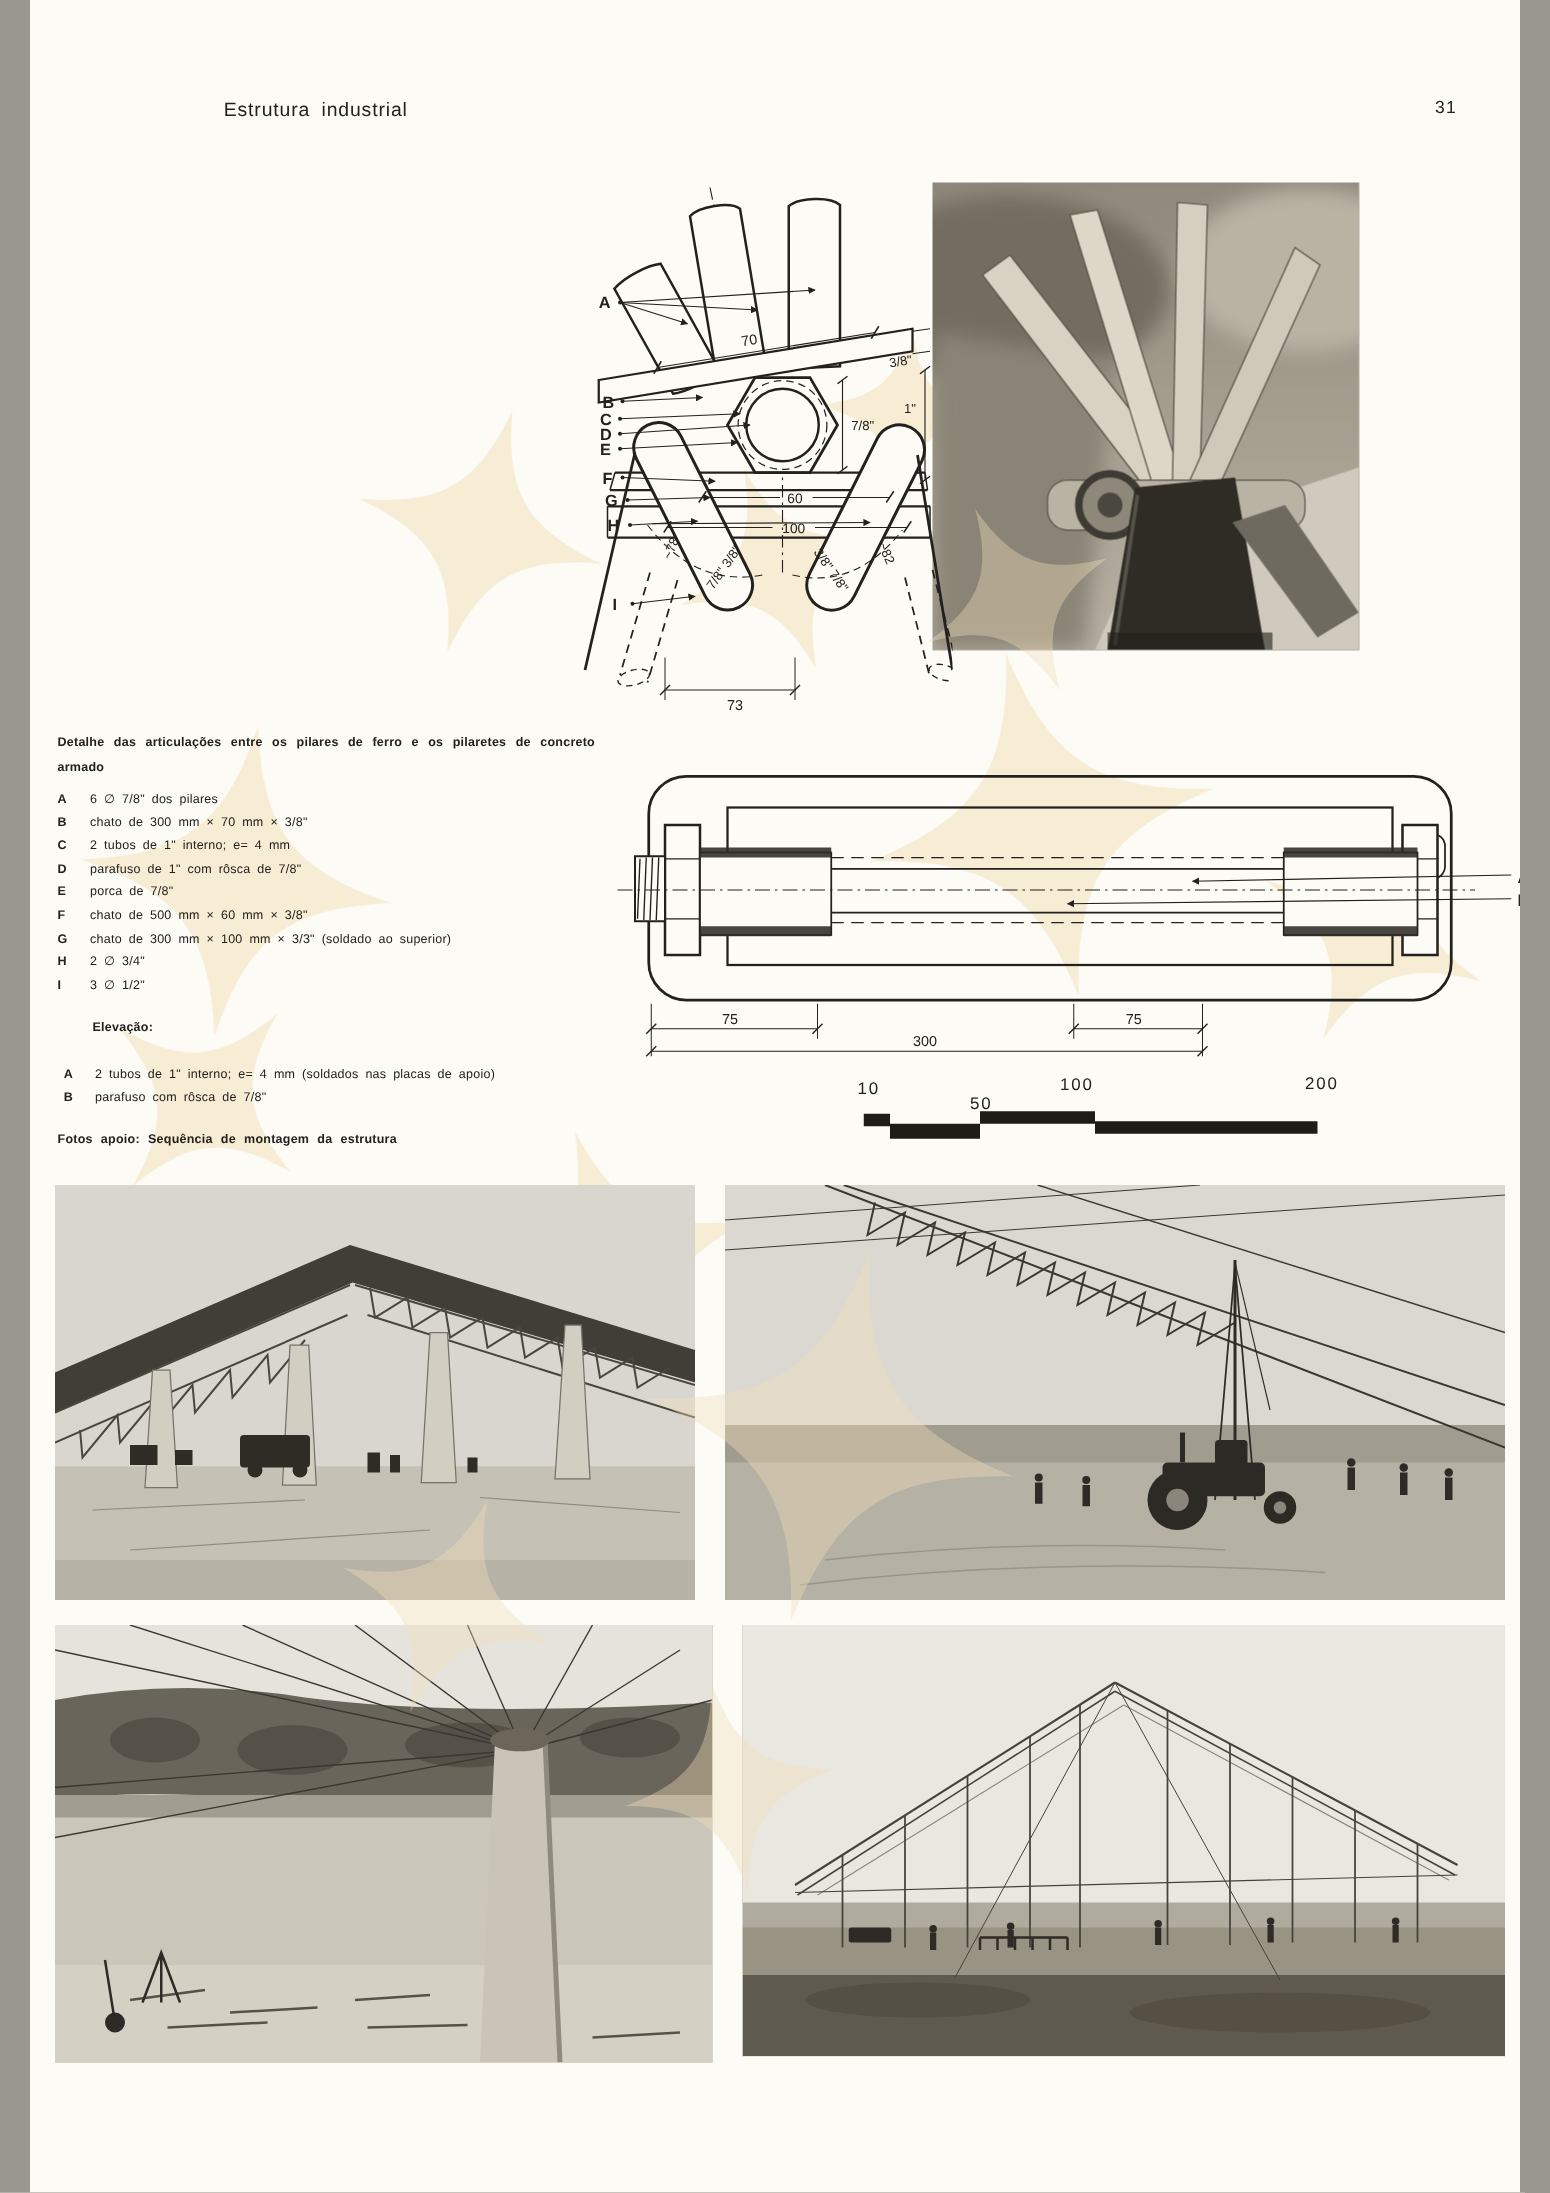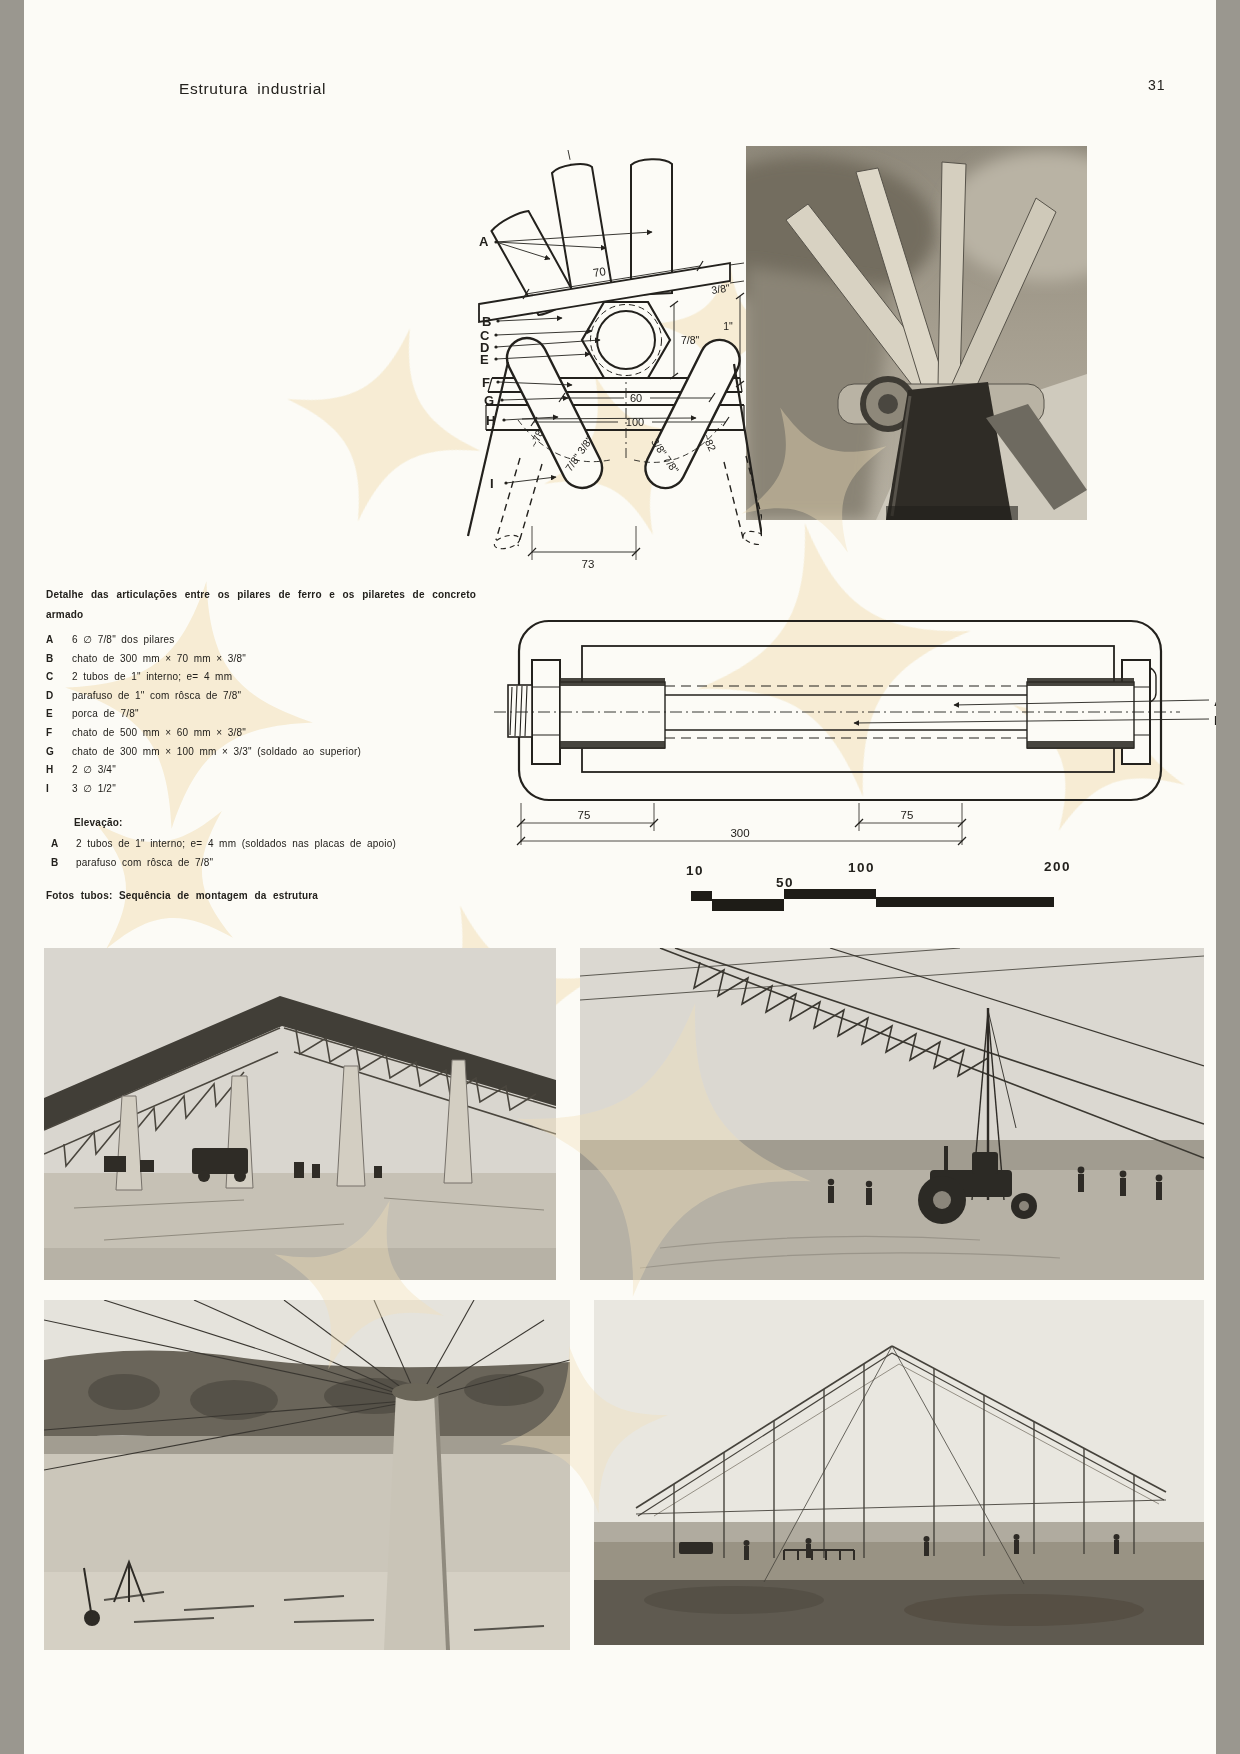--- a/index.html
+++ b/index.html
@@ -14,24 +14,24 @@
   .photo { position:absolute; z-index:2; overflow:hidden; background:#b4afa2; }
   .photo svg { display:block; width:100%; height:100%; }
   .hdr-title { left:155px; top:80px; font-size:15.5px; letter-spacing:.7px; word-spacing:4px; z-index:4; }
   .hdr-num   { left:1124px; top:77px; font-size:14px; letter-spacing:1px; z-index:4; }
   .textcol { position:absolute; left:22px; top:585px; width:430px; z-index:4;
              font-size:10px; line-height:18.6px; letter-spacing:.2px; word-spacing:2.5px; }
   .tc-head { font-weight:700; text-align:justify; line-height:20px; margin-bottom:6px; }
   .row { display:flex; }
   .row .k { width:26px; flex:none; font-weight:700; }
   .row .t { flex:1; }
-  .sub-head { font-weight:700; margin-top:16px; margin-bottom:2px;padding-left:28px; }
+  .sub-head { font-weight:700; margin-top:16px; margin-bottom:18px;padding-left:28px; }
   .elev .k { width:30px; padding-left:5px; }
   .caption { font-weight:700; margin-top:15px; word-spacing:3.5px; }
-  .scalebar { position:absolute; left:640px; top:855px; width:412px; height:66px; z-index:4;font-weight:bold; }
+  .scalebar { position:absolute; left:640px; top:855px; width:412px; height:66px; z-index:4; }
   .scalebar .lbl { position:absolute; font-size:13.5px; letter-spacing:1.5px; }
   .scalebar .seg { position:absolute; background:#1e1c17; }
   svg text { font-family:"Liberation Sans", sans-serif; fill:#23211d; }
   .dln { stroke:#23211d; fill:none; }
 </style>
 </head>
 <body>
 
 <div class="page">
 
@@ -261,21 +261,21 @@
       </div>
     <div class="sub-head">Elevação:</div>
     <div class="row elev">
         <span class="k">A</span>
         <span class="t">2 tubos de 1" interno; e= 4 mm (soldados nas placas de apoio)</span>
       </div>
     <div class="row elev">
         <span class="k">B</span>
         <span class="t">parafuso com rôsca de 7/8"</span>
       </div>
-    <div class="caption">Fotos tubos: Sequência de montagem da estrutura</div>
+    <div class="caption">Fotos apoio: Sequência de montagem da estrutura</div>
   </div>
 
   <svg class="dwg" style="left:450px; top:545px;" width="755" height="310" viewBox="0 0 755 310">
     <defs>
       <marker id="arr2" viewBox="0 0 10 10" refX="9" refY="5" markerWidth="6.5" markerHeight="6.5" orient="auto-start-reverse">
         <path d="M0,0 L10,5 L0,10 z" fill="#23211d"></path>
       </marker>
     </defs>
     <g>
       <rect x="45" y="76" width="642" height="179" rx="30" fill="none" stroke="#23211d" stroke-width="2.2"></rect>

